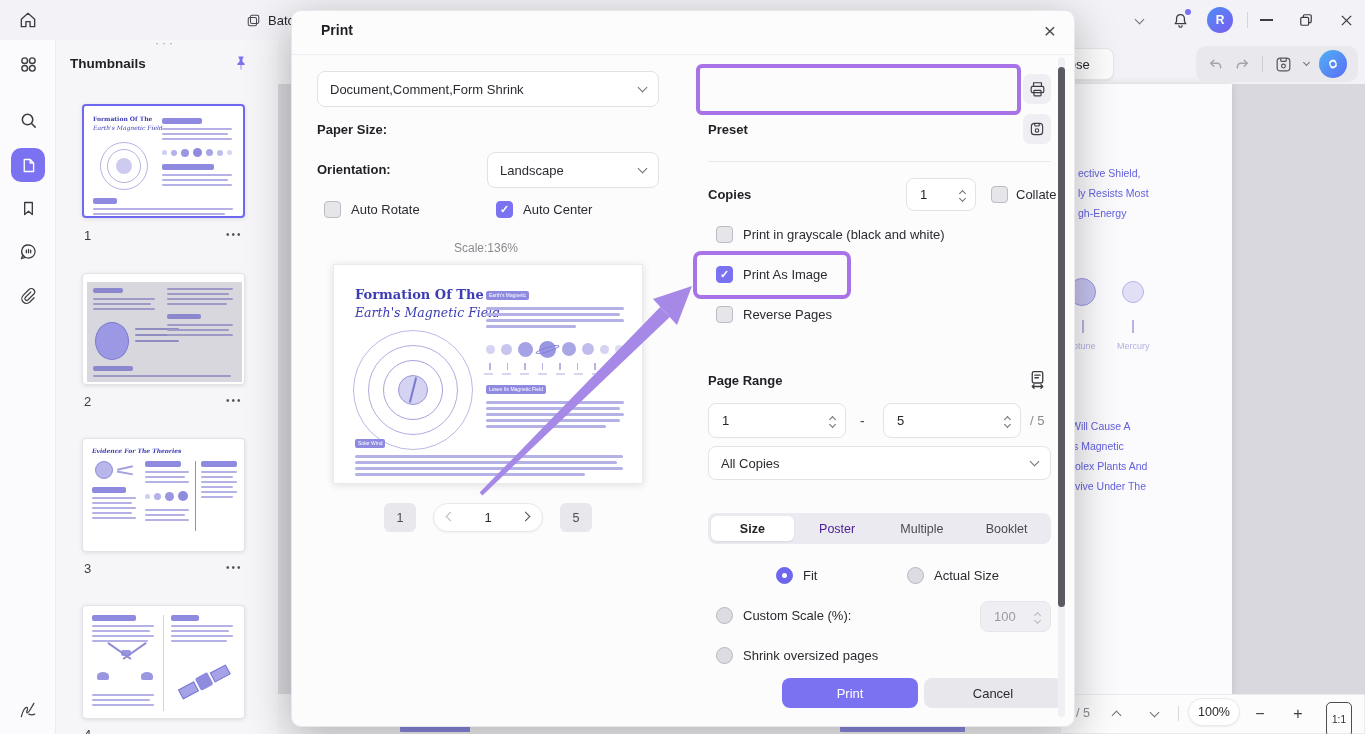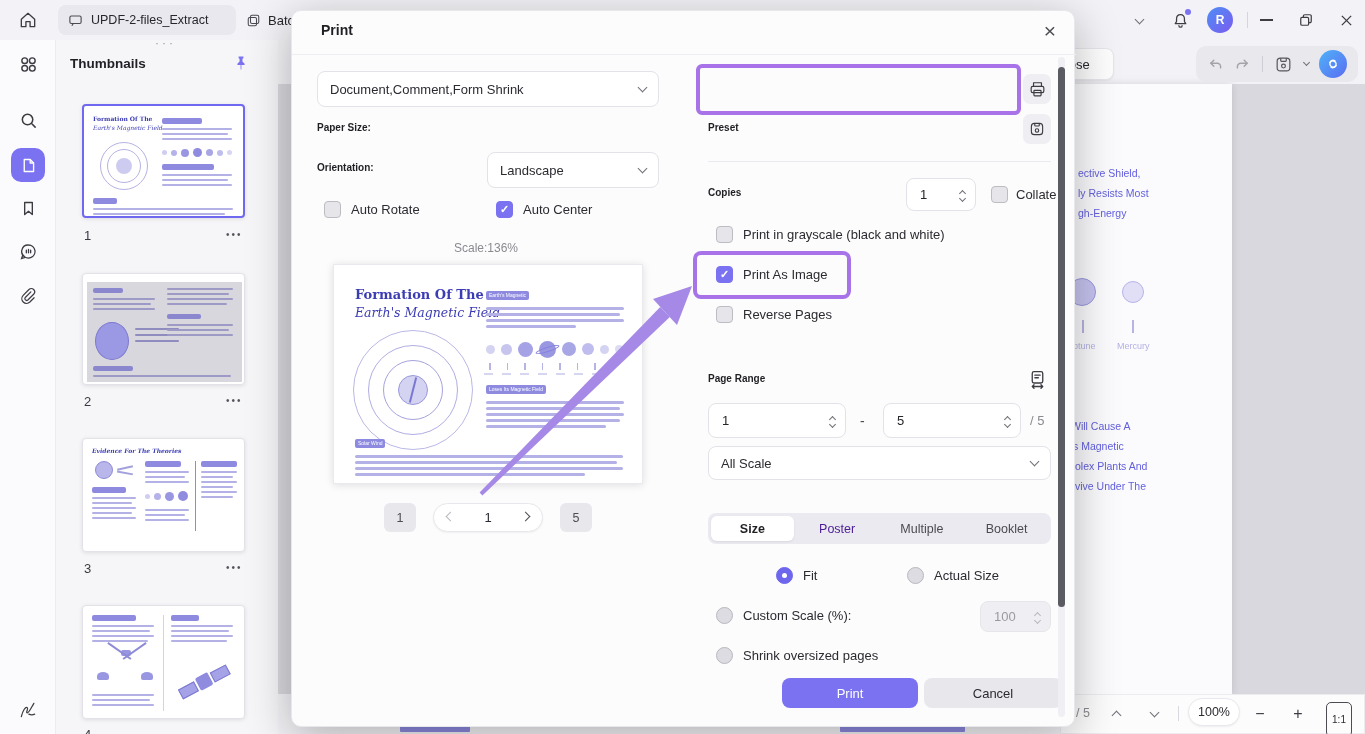--- a/index.html
+++ b/index.html
@@ -14,21 +14,21 @@
   .chev{width:7px;height:7px;border-right:1.6px solid #6f6f76;border-bottom:1.6px solid #6f6f76;transform:rotate(45deg);margin-top:-3px}
   .chev.up{transform:rotate(-135deg);margin-top:3px}
   .chev.left{transform:rotate(135deg)}
   .chev.right{transform:rotate(-45deg)}
   .chev.sm{width:5px;height:5px;border-width:1.4px}
   .cb{width:17px;height:17px;border-radius:4px;background:#e6e5ea;border:1px solid #bdbcc3;flex:0 0 auto}
   .cb.on{background:#7b72f2;border-color:#7b72f2;color:#fff;font-size:11px;display:flex;align-items:center;justify-content:center;font-weight:bold}
   .rd{width:17px;height:17px;border-radius:50%;background:#dddce2;border:1px solid #b8b7be;flex:0 0 auto;position:relative}
   .rd.on{background:#6f66ee;border-color:#6f66ee}
   .rd.on::after{content:"";position:absolute;inset:5px;background:#fff;border-radius:50%}
-  .blbl{font-size:10px;font-weight:bold;color:#1f1f24}
+  .blbl{font-size:13px;font-weight:bold;color:#1f1f24}
   .clbl{font-size:13px;color:#2b2b31;margin-left:10px}
   .spin{background:#fff;border:1px solid #e3e2e8;border-radius:8px;display:flex;align-items:center;justify-content:space-between;padding:0 10px 0 13px;font-size:13px}
   .spin .arrows{display:flex;flex-direction:column;gap:3px;align-items:center}
   .gbtn{background:#e8e7ec;border-radius:6px;font-size:12.5px;color:#4c4c52;display:flex;align-items:center;justify-content:center}
   .ln{height:2.5px;background:#b3b1e6;border-radius:2px}
   .badge{background:#8d8ae0;border-radius:2px;color:#fff;font-size:5px;line-height:9px;padding:0 3px;white-space:nowrap;overflow:hidden}
   .thumbcard{position:absolute;left:82px;width:163px;background:#fff;border-radius:4px;box-shadow:0 1px 4px rgba(0,0,0,.10);overflow:hidden}
   .pgnum{font-size:13px;color:#3a3a40}
   .dots3{font-size:10px;color:#55555c;letter-spacing:2px}
   .railbtn{position:absolute;left:14px;width:28px;height:28px;display:flex;align-items:center;justify-content:center;color:#3c3c42}
@@ -56,29 +56,20 @@
   <div class="abs" style="left:1075px;top:480px;font-size:10.5px;color:#6360de">vive Under The</div>
   <div class="sliver" style="left:400px;top:726px;width:70px"></div>
   <div class="sliver" style="left:840px;top:726px;width:125px"></div>
 
   <div class="railbtn" style="left:14px;top:6px">
     <span>
       <svg width="20" height="20" viewBox="0 0 24 24" fill="none" stroke="#3c3c42" stroke-width="1.6" stroke-linejoin="round">
           <path d="M4 11 L12 4 L20 11 V20 H14.5 V14 H9.5 V20 H4 Z"></path>
         </svg>
     </span>
-  </div>
-  <div class="abs flexc" style="left:58px;top:5px;width:178px;height:30px;background:#e9e8ee;border-radius:8px;padding:0 10px;gap:8px">
-    <span>
-      <svg width="15" height="15" viewBox="0 0 20 20" fill="none" stroke="#4a4a52" stroke-width="1.5">
-          <rect x="2.5" y="4" width="15" height="10" rx="2"></rect>
-          <path d="M7 14 l-1.8 3"></path>
-        </svg>
-    </span>
-    <span style="font-size:12.5px;color:#26262b;white-space:nowrap">UPDF-2-files_Extract</span>
   </div>
   <div class="abs flexc" style="left:246px;top:5px;height:30px;gap:7px">
     <span>
       <svg width="15" height="15" viewBox="0 0 20 20" fill="none" stroke="#4a4a52" stroke-width="1.4">
           <rect x="6" y="3" width="11" height="11" rx="2"></rect>
           <rect x="3" y="6" width="11" height="11" rx="2"></rect>
         </svg>
     </span>
     <span style="font-size:13px;color:#26262b">Batch</span>
   </div>
@@ -542,21 +533,21 @@
     <div class="spin abs" style="left:591px;top:392px;width:138px;height:35px">
       <span>5</span>
       <span class="arrows">
           <span class="chev sm up"></span>
           <span class="chev sm"></span>
         </span>
     </div>
     <div class="abs" style="left:738px;top:402px;font-size:13px;color:#8a8a90">/ 5</div>
 
     <div class="dd abs" style="left:416px;top:435px;width:343px;height:34px">
-      <span>All Scale</span>
+      <span>All Copies</span>
       <span class="chev"></span>
     </div>
 
     <div class="abs flexc" style="left:416px;top:502px;width:343px;height:31px;background:#ebeaf0;border-radius:8px;padding:3px;gap:2px">
       <div class="ctr" style="flex:1;height:25px;background:#fff;border-radius:6px;font-size:12.5px;font-weight:bold;color:#1f1f24;box-shadow:0 1px 2px rgba(0,0,0,.08)">
           <span>Size</span>
         </div>
       <div class="ctr" style="flex:1;height:25px;font-size:12.5px;color:#4c1d95">
           <span>Poster</span>
         </div>

